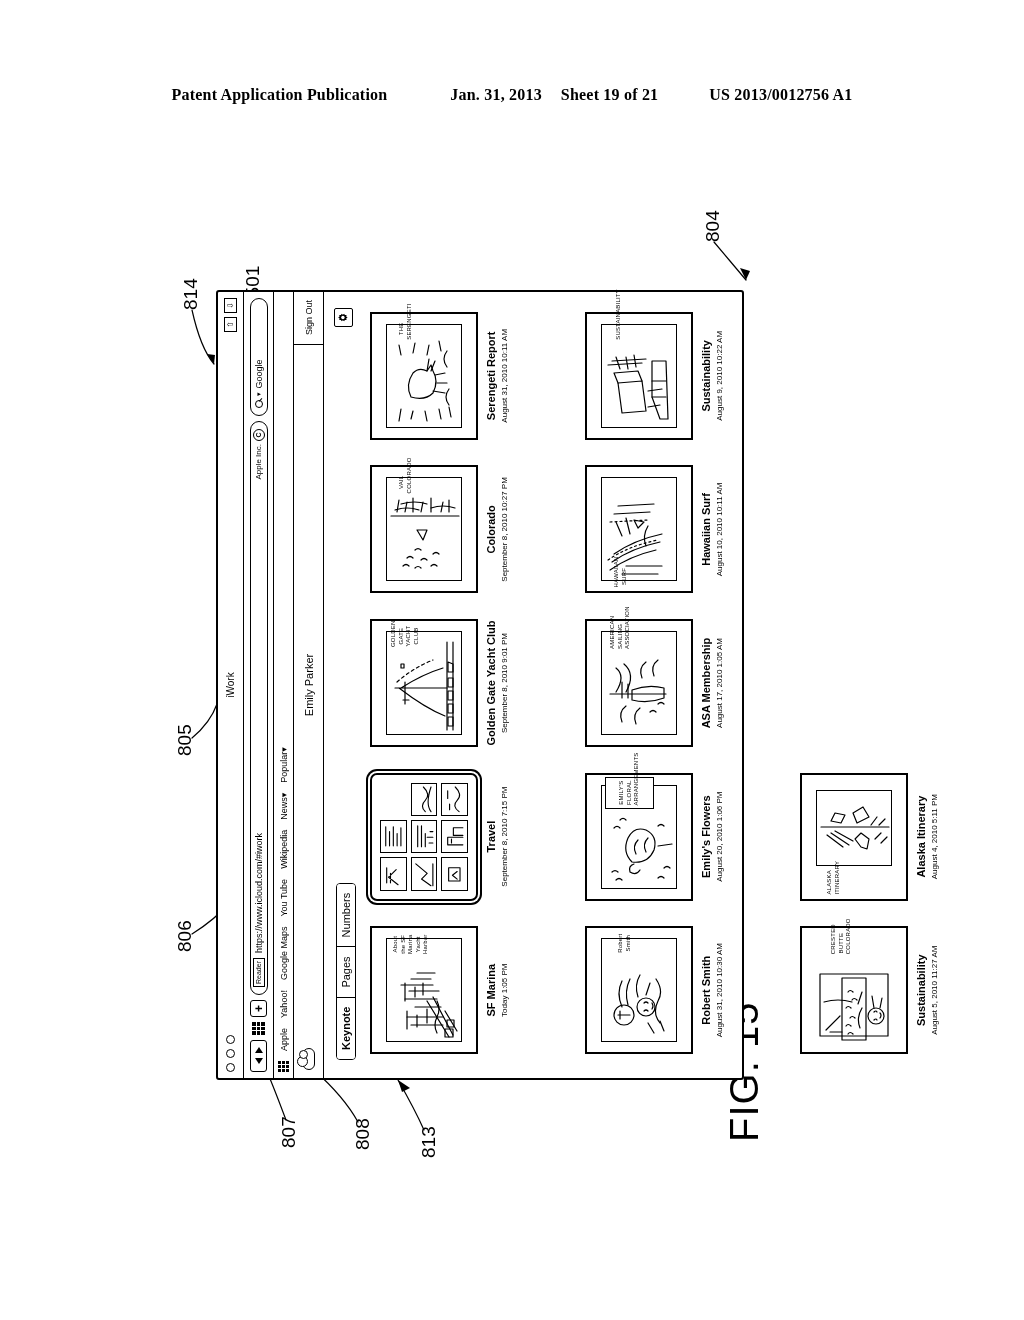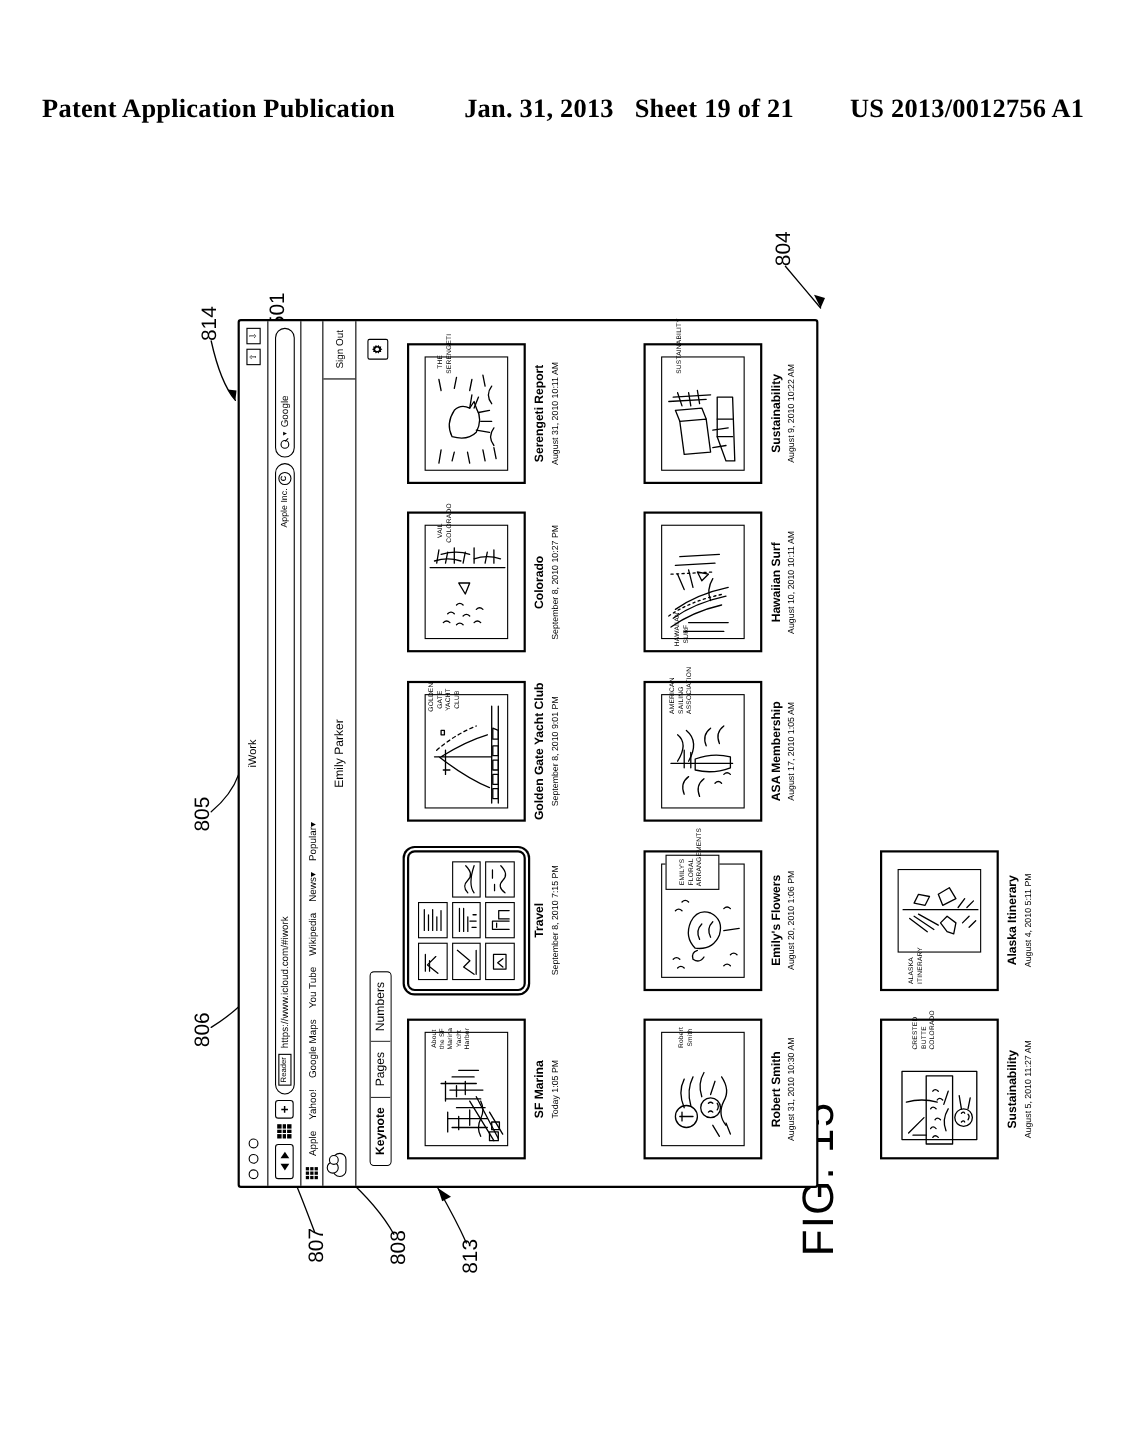--- a/index.html
+++ b/index.html
@@ -6,21 +6,21 @@
   body{
     width:1024px;height:1320px;background:#fff;
     font-family:"Liberation Serif", serif;
     color:#000;position:relative;overflow:hidden;
   }
   
   #pat-header{
     position:absolute;top:86px;left:0;width:1024px;
     display:flex;justify-content:center;align-items:baseline;
     font-family:"Liberation Serif", serif;
-    font-weight:bold;font-size:24px;letter-spacing:.2px;
+    font-weight:bold;font-size:16px;letter-spacing:.2px;
     white-space:nowrap;
     gap:19px;
   }
   #pat-header .h-pub{margin-right:44px;}
   #pat-header .h-date{margin-right:0;}
   #pat-header .h-sheet{margin-right:32px;}
 
   
   
   #stage{

